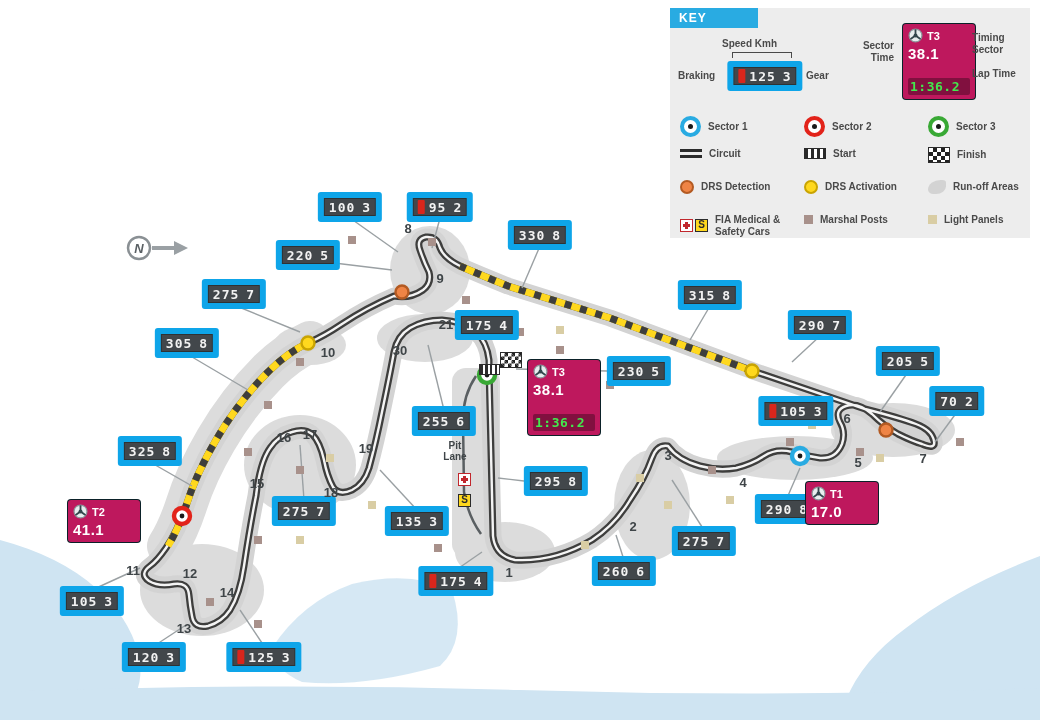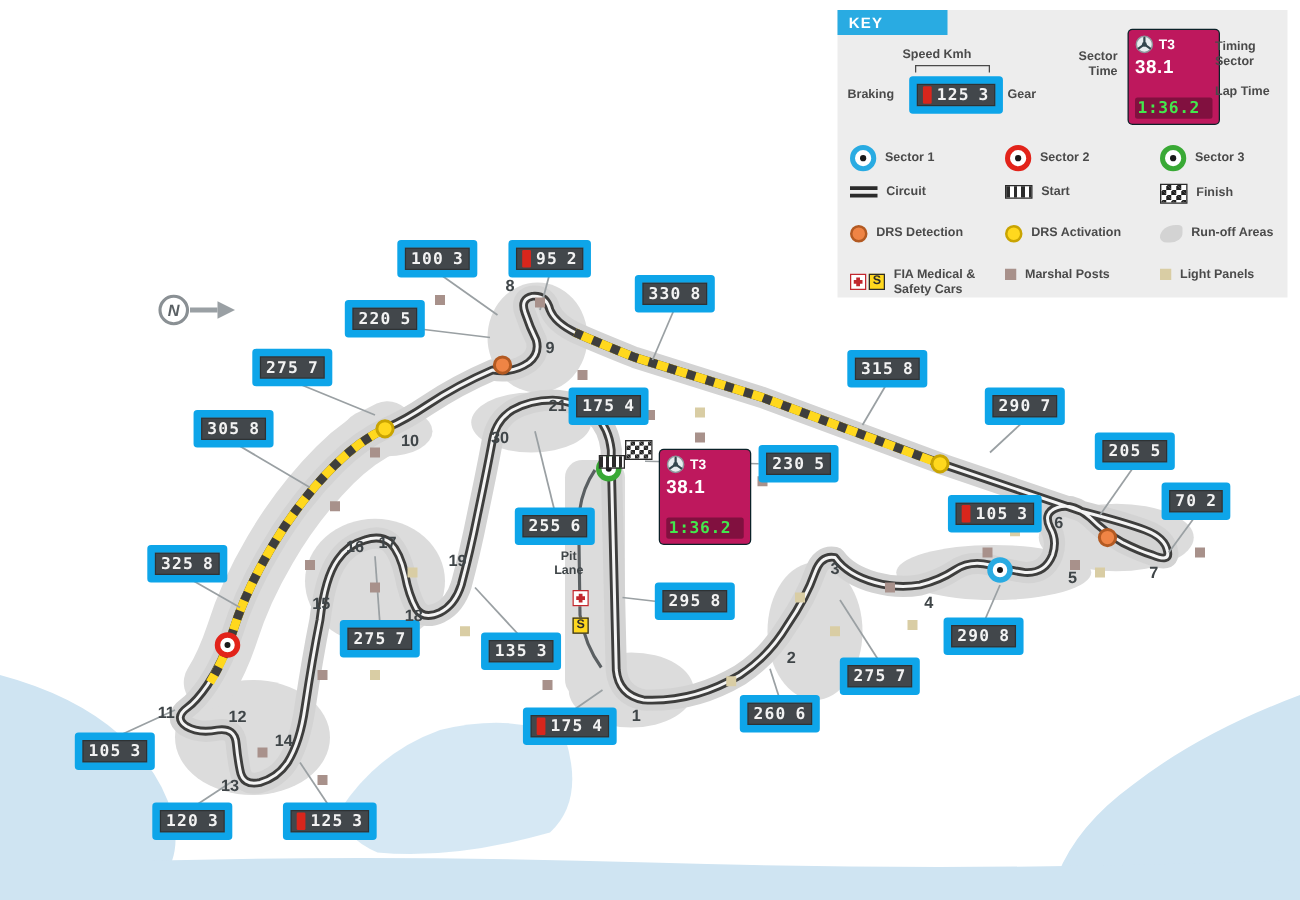--- a/index.html
+++ b/index.html
@@ -349,20 +349,50 @@
       <div class="turn-num" style="left: 190px; top: 573px;">12</div>
       <div class="turn-num" style="left: 184px; top: 628px;">13</div>
       <div class="turn-num" style="left: 227px; top: 592px;">14</div>
       <div class="turn-num" style="left: 257px; top: 483px;">15</div>
       <div class="turn-num" style="left: 284px; top: 437px;">16</div>
       <div class="turn-num" style="left: 310px; top: 434px;">17</div>
       <div class="turn-num" style="left: 331px; top: 492px; text-align: right;">18</div>
       <div class="turn-num" style="left: 366px; top: 448px;">19</div>
       <div class="turn-num" style="left: 400px; top: 350px;">30</div>
       <div class="turn-num" style="left: 446px; top: 324px;">21</div>
+      <div class="sector-display" style="left: 68px; top: 500px;">
+        <div class="sd-head">
+          <svg class="wheel" viewBox="0 0 20 20">
+            <circle cx="10" cy="10" r="8.6" fill="#e8edef" stroke="#8d979c" stroke-width="1.6"></circle>
+            <g stroke="#33464d" stroke-width="2.4" stroke-linecap="round">
+              <line x1="10" y1="3" x2="10" y2="10"></line>
+              <line x1="10" y1="10" x2="4" y2="14.2"></line>
+              <line x1="10" y1="10" x2="16" y2="14.2"></line>
+            </g>
+            <circle cx="10" cy="10" r="2.6" fill="#33464d"></circle>
+          </svg>
+          <span class="sd-label">T2</span>
+        </div>
+        <div class="sd-time">41.1</div>
+      </div>
+      <div class="sector-display" style="left: 806px; top: 482px;">
+        <div class="sd-head">
+          <svg class="wheel" viewBox="0 0 20 20">
+            <circle cx="10" cy="10" r="8.6" fill="#e8edef" stroke="#8d979c" stroke-width="1.6"></circle>
+            <g stroke="#33464d" stroke-width="2.4" stroke-linecap="round">
+              <line x1="10" y1="3" x2="10" y2="10"></line>
+              <line x1="10" y1="10" x2="4" y2="14.2"></line>
+              <line x1="10" y1="10" x2="16" y2="14.2"></line>
+            </g>
+            <circle cx="10" cy="10" r="2.6" fill="#33464d"></circle>
+          </svg>
+          <span class="sd-label">T1</span>
+        </div>
+        <div class="sd-time">17.0</div>
+      </div>
       <div class="sector-display" style="left: 528px; top: 360px;">
         <div class="sd-head">
           <svg class="wheel" viewBox="0 0 20 20">
             <circle cx="10" cy="10" r="8.6" fill="#e8edef" stroke="#8d979c" stroke-width="1.6"></circle>
             <g stroke="#33464d" stroke-width="2.4" stroke-linecap="round">
               <line x1="10" y1="3" x2="10" y2="10"></line>
               <line x1="10" y1="10" x2="4" y2="14.2"></line>
               <line x1="10" y1="10" x2="16" y2="14.2"></line>
             </g>
             <circle cx="10" cy="10" r="2.6" fill="#33464d"></circle>

